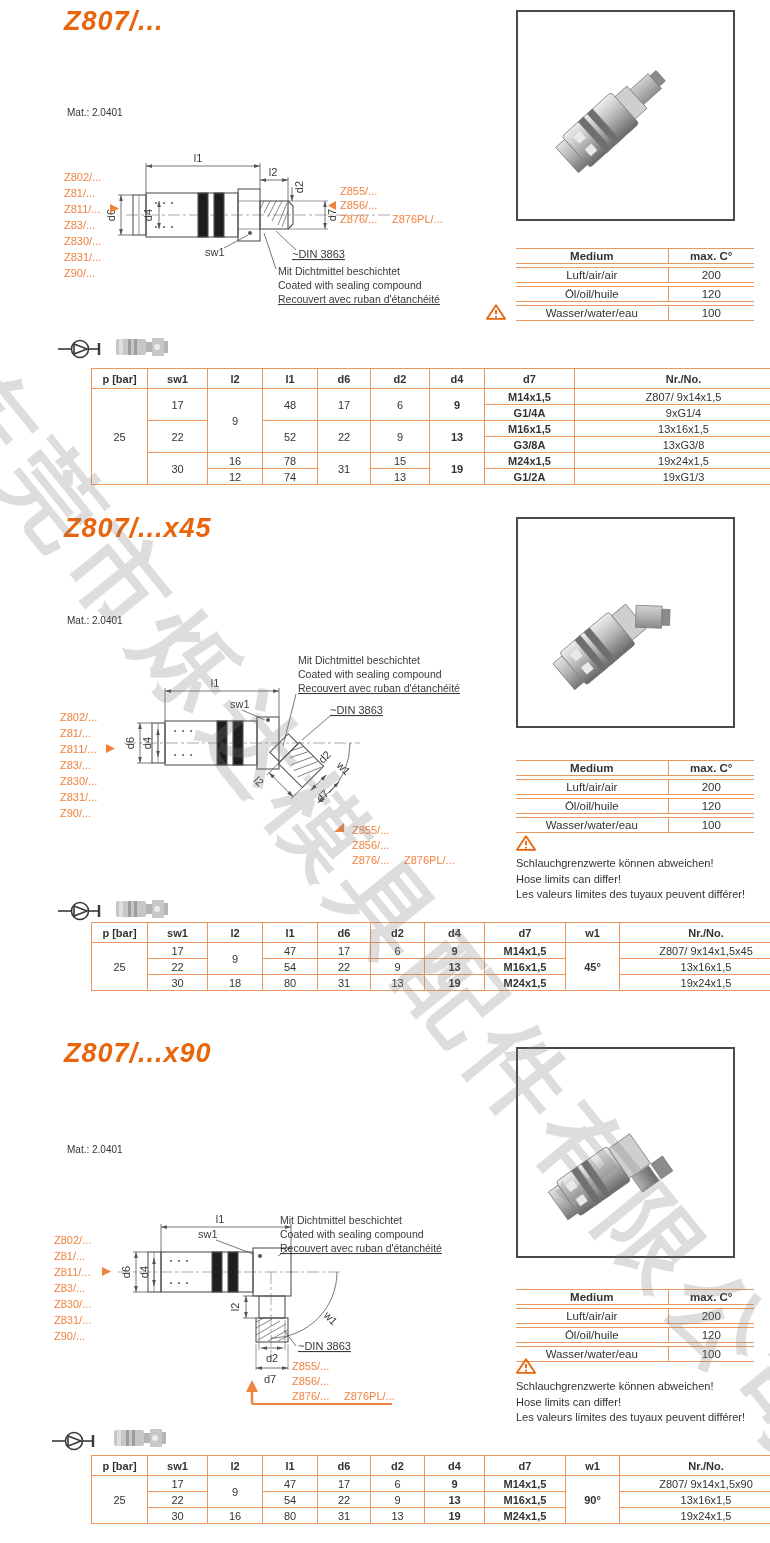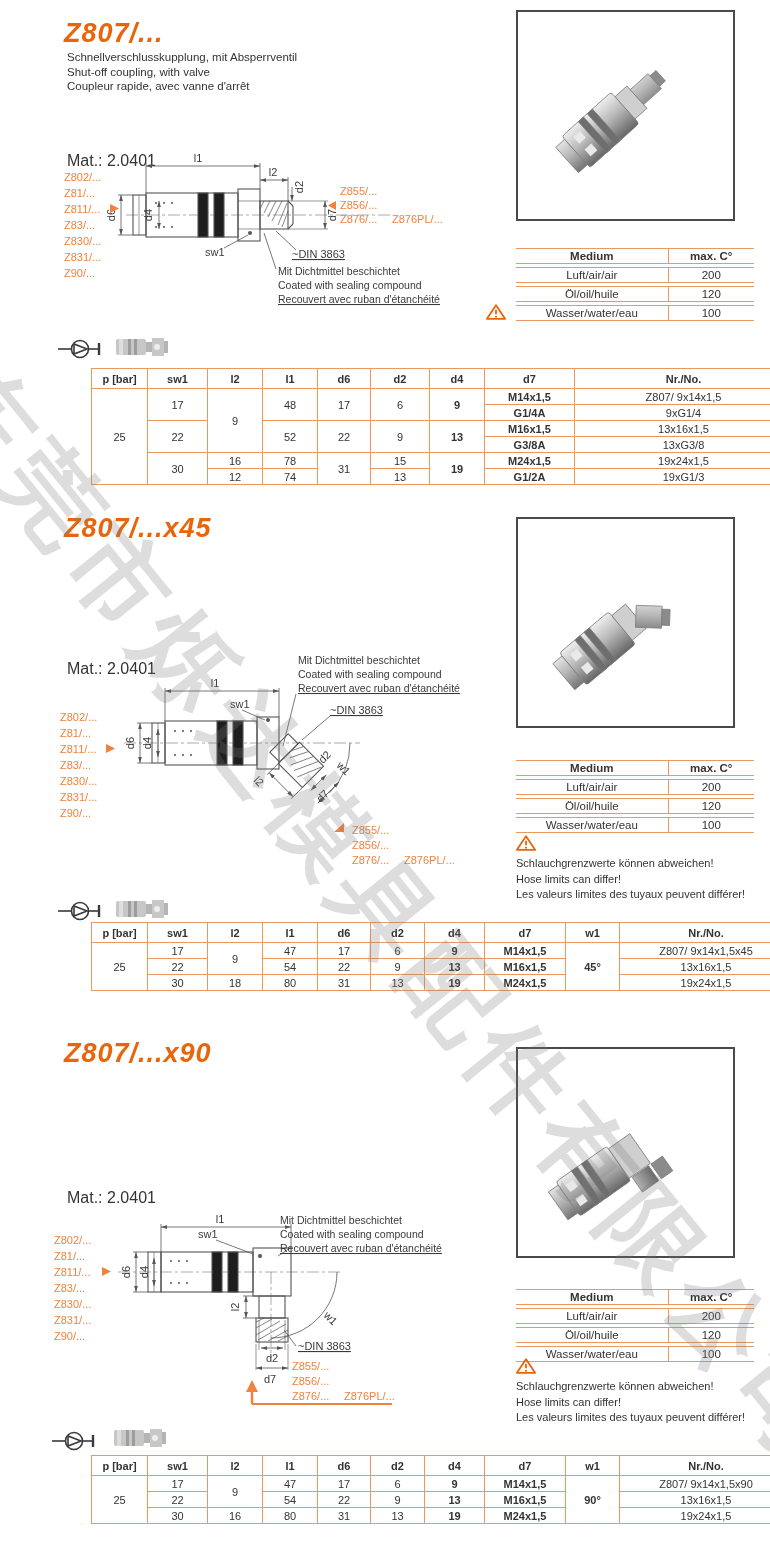--- a/index.html
+++ b/index.html
@@ -8,21 +8,21 @@
     --lab:#f08240;
     --ink:#3a3a3a;
     --stroke:#555;
   }
   html,body{margin:0;padding:0;background:#ffffff;}
   #page{position:relative;width:770px;height:1543px;background:#fff;overflow:hidden;
         font-family:"Liberation Sans",sans-serif;color:var(--ink);}
   .abs{position:absolute;}
   .sec-title{font-size:27px;font-weight:bold;font-style:italic;color:var(--orange);letter-spacing:1px;}
   .desc{font-size:11.5px;line-height:14.5px;color:#333;}
-  .mat{font-size:16px;color:#333;margin-top:45px;}
+  .mat{font-size:10px;color:#333;}
   .photo-frame{width:219px;height:211px;border:2px solid #4a4a4a;background:#fff;box-sizing:border-box;}
   
   table.medium{border-collapse:separate;border-spacing:0 3px;width:238px;table-layout:fixed;}
   table.medium th,table.medium td{
     border-top:1.5px solid var(--tborder);border-bottom:1.5px solid var(--tborder);
     font-size:11.5px;padding:1px 2px;text-align:center;color:#333;}
   table.medium th{font-weight:bold;}
   table.medium .c1{width:62%;border-right:1.5px solid var(--tborder);}
   
   table.spec{border-collapse:collapse;table-layout:fixed;margin-left:29px;}
@@ -37,26 +37,21 @@
   svg text.sm{font-size:10.5px;}
   .watermark{left:4px;top:336px;font-size:96px;font-weight:bold;letter-spacing:10px;
     color:rgba(125,125,125,0.26);white-space:nowrap;transform:rotate(51deg);
     transform-origin:0 0;pointer-events:none;z-index:40;}
 </style>
 </head>
 <body>
 
 <div id="page">
 
-  <div class="abs sec-title" style="left:64px;top:18px">Z807/...</div>
-  <div class="abs desc" style="left:67px;top:50px">
-    <div>Schnellverschlusskupplung, mit Absperrventil</div>
-    <div>Shut-off coupling, with valve</div>
-    <div>Coupleur rapide, avec vanne d'arrêt</div>
-  </div>
+  <div class="abs sec-title" style="left:64px;top:6px">Z807/...</div>
   <div class="abs mat" style="left:67px;top:107px">Mat.: 2.0401</div>
 
   <div class="abs photo-frame" style="left:516px;top:10px">
     <svg width="215" height="207" viewBox="0 0 215 207">
       <defs>
         <linearGradient id="g1" x1="0" y1="-22" x2="0" y2="22" gradientUnits="userSpaceOnUse">
           <stop offset="0" stop-color="#f0f0f0"></stop>
             <stop offset="0.45" stop-color="#b9b9b9"></stop>
             <stop offset="1" stop-color="#636363"></stop>
         </linearGradient>

